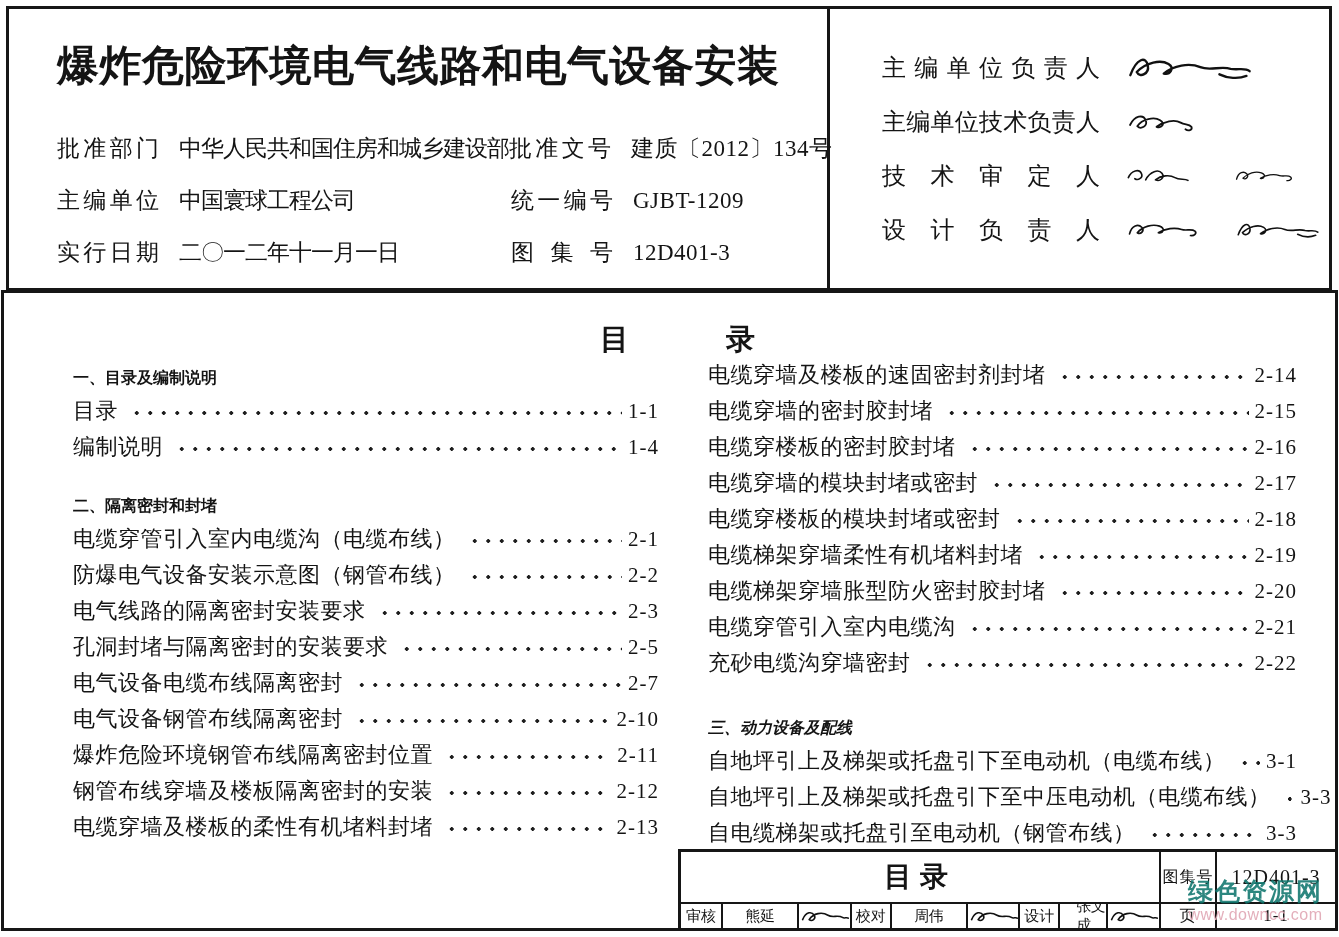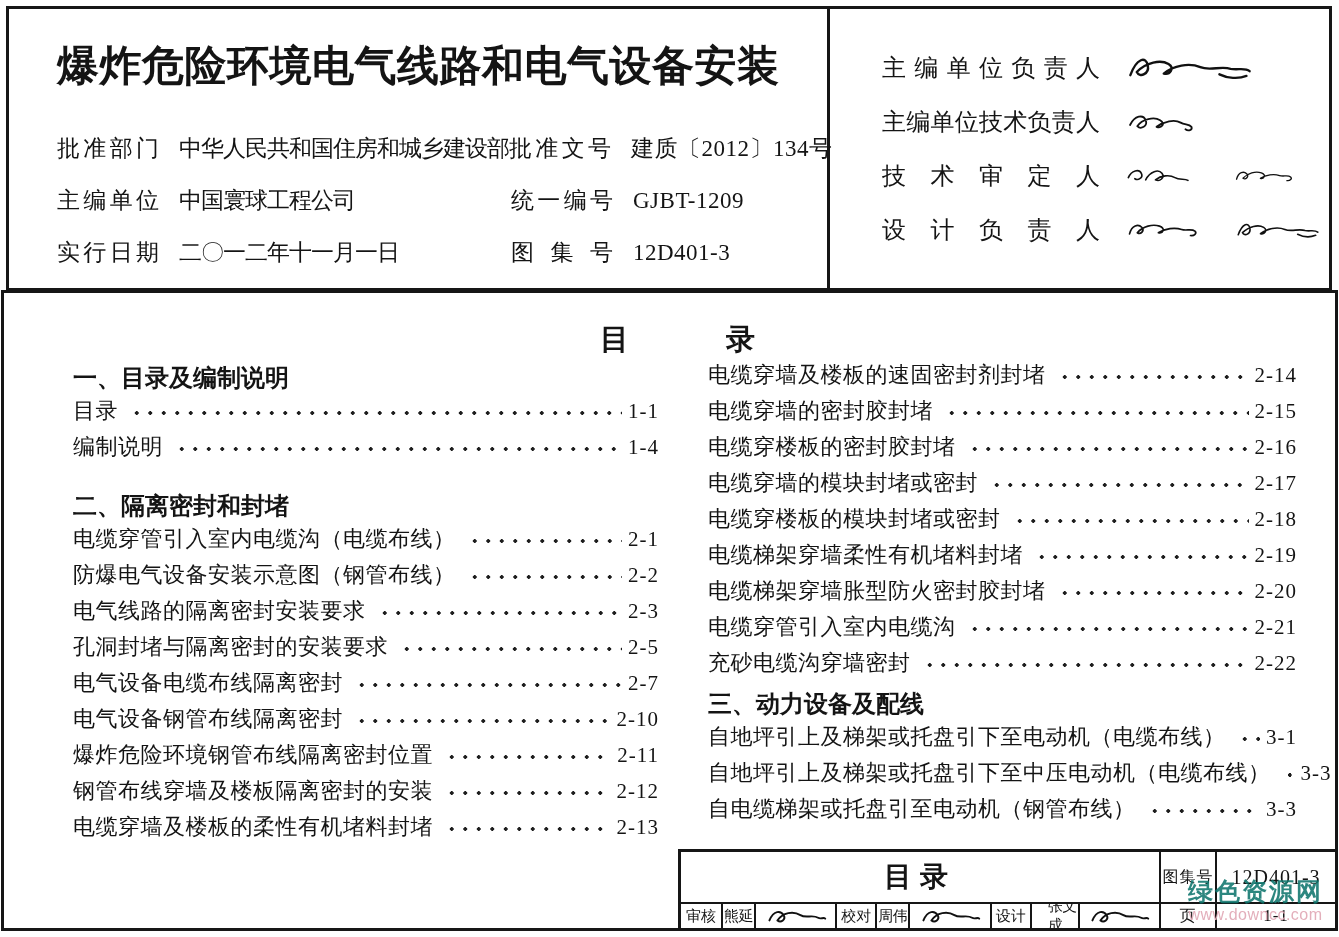--- a/index.html
+++ b/index.html
@@ -31,23 +31,23 @@
   svg.sig-small path { stroke-width:2.2; }
   
   .main {
     position:absolute; left:1px; top:290px; width:1337px; height:641px;
     border:3px solid #161616; background:#fff;
   }
   .toc-title { position:absolute; left:596px; top:27px; display:flex; gap:97px; font-size:29px; font-weight:bold; }
   .col { position:absolute; }
   .col-left  { left:69px;  top:70px; width:586px; }
   .col-right { left:704px; top:64px; width:589px; }
-  .toc-heading { font-size:24px; font-weight:bold; line-height:30px; white-space:nowrap; }
+  .toc-heading { font-size:16px; font-weight:bold; line-height:30px; white-space:nowrap; }
   .col-left  .toc-heading.spaced { margin-top:26px; }
-  .col-right .toc-heading.spaced { margin-top:8px; }
+  .col-right .toc-heading.spaced { margin-top:32px;font-style:italic; }
   .toc-item { display:flex; align-items:center; height:36px; font-size:22px; }
   .toc-text { white-space:nowrap; letter-spacing:0.5px; }
   .leader {
     flex:1; align-self:stretch; margin:0 6px 0 12px; min-width:12px;
     background-image:radial-gradient(circle, #1d1d1d 1.7px, rgba(0,0,0,0) 2px);
     background-size:13.5px 8px; background-repeat:repeat-x; background-position:0 56%;
   }
   .toc-page { white-space:nowrap; font-size:21px; letter-spacing:1px; }
   
   .titleblock {
@@ -57,21 +57,21 @@
   }
   .tb-r1 { flex:1; display:flex; }
   .tb-title { flex:1; display:flex; align-items:center; justify-content:center; font-size:28px; font-weight:bold; letter-spacing:8px; }
   .tb-cell { display:flex; align-items:center; justify-content:center; border-left:2px solid #161616; overflow:hidden; }
   .tb-cell.nb { border-left:none; }
   .w56 { width:56px; flex-shrink:0; } .w120 { width:120px; flex-shrink:0; }
   .tb-label { font-size:16px; letter-spacing:1px; }
   .tb-atlas { font-size:20px; letter-spacing:1px; }
   .tb-r2 { height:26px; display:flex; border-top:2px solid #161616; font-size:16px; }
   .c-label { width:40px; flex-shrink:0; font-size:15px; }
-  .c-name  { width:33px; flex-shrink:0; font-size:15px; letter-spacing:-0.5px; }
+  .c-name  { width:76px; flex-shrink:0; font-size:15px; letter-spacing:-0.5px; }
   .c-name.wide { width:48px;padding-left:16px; }
   .c-sig { flex:1; }
   .c-page { font-size:17px; letter-spacing:1px; }
   
   .watermark { position:absolute; right:12px; bottom:5px; text-align:center; pointer-events:none; line-height:1; z-index:5;
                font-family:"Liberation Sans","DejaVu Sans",sans-serif; }
   .wm-site { font-size:25px; font-weight:bold; letter-spacing:2px; opacity:0.88; }
   .wm-url  { font-size:16px; margin-top:3px; opacity:0.95; letter-spacing:0.5px; }
 </style>
 </head>

